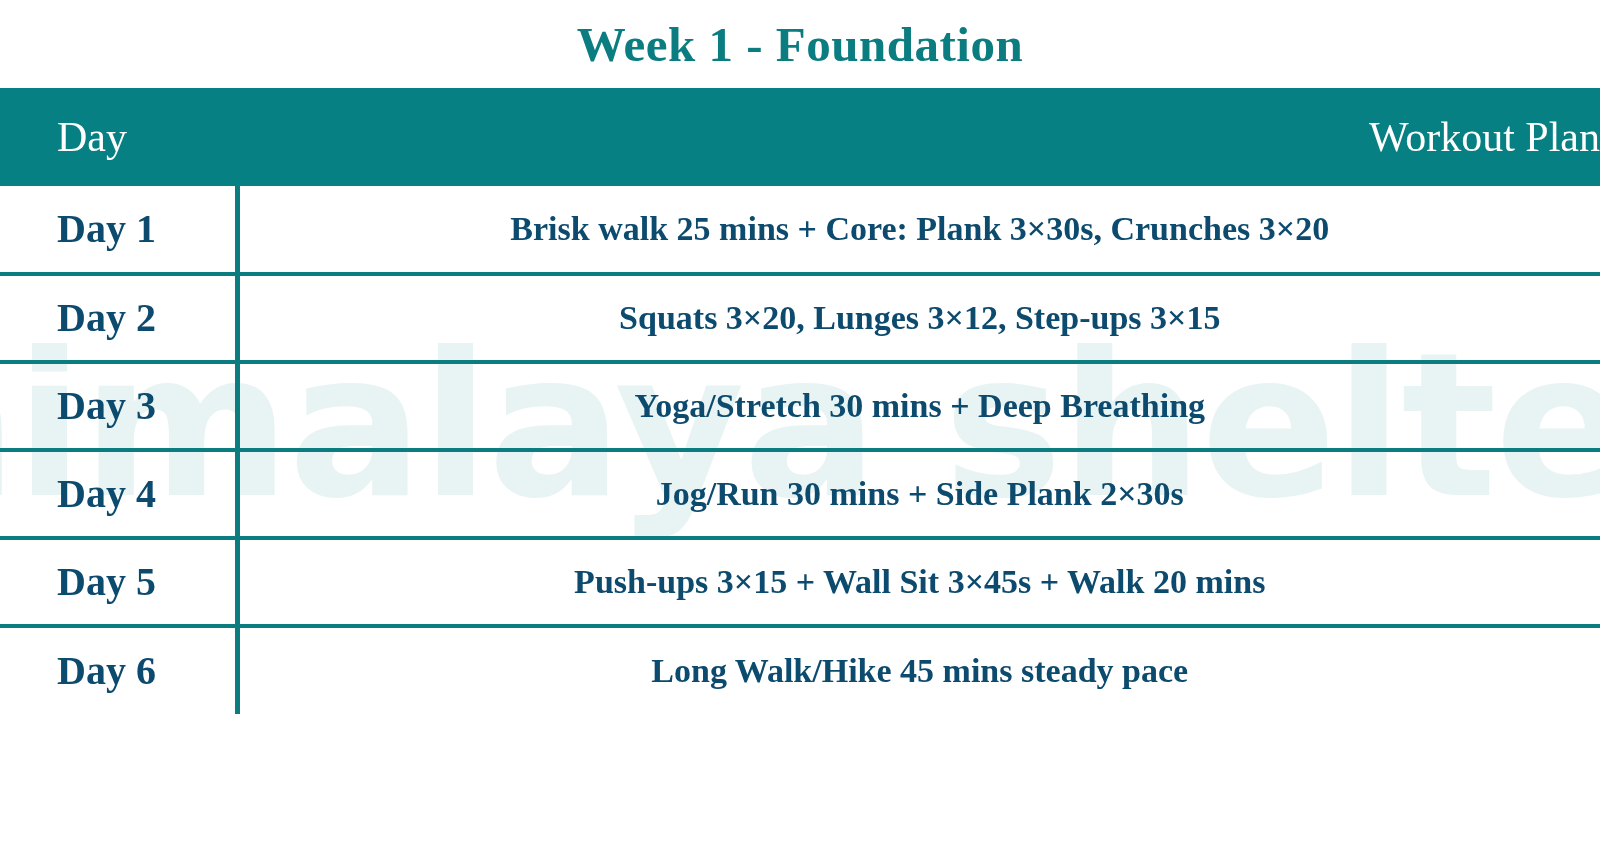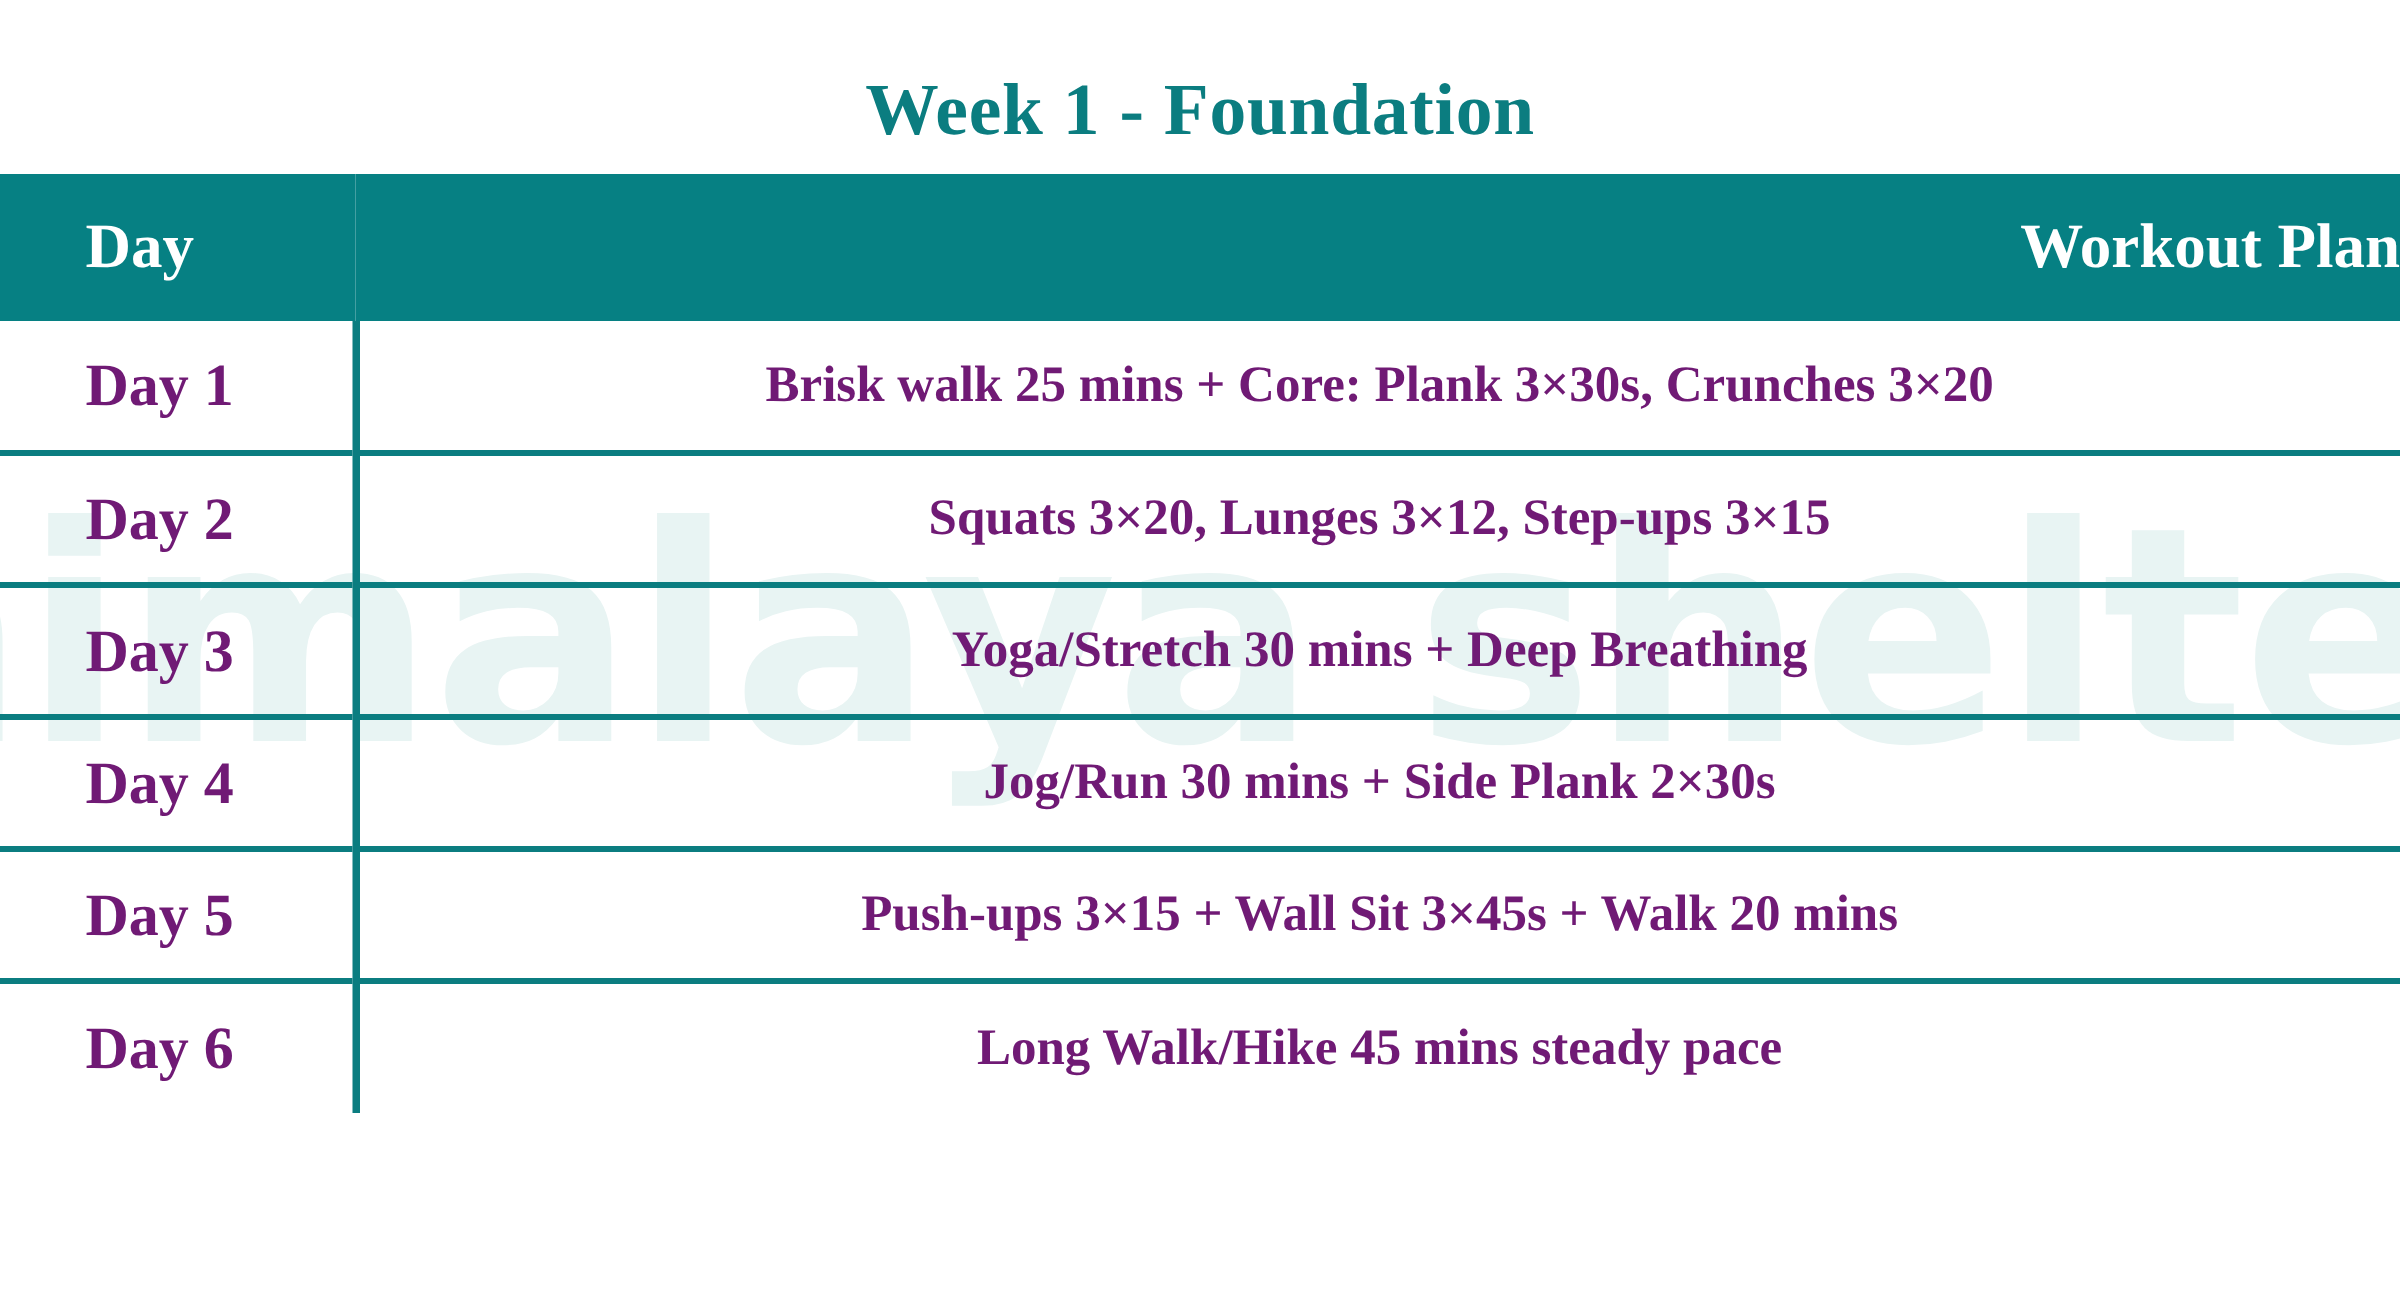--- a/index.html
+++ b/index.html
@@ -47,21 +47,20 @@
     white-space: nowrap;
     transform: translateY(-6px);
     user-select: none;
   }
 
   
   #content {
     position: relative;
     z-index: 2;
     width: 1600px;
-    margin-top: 28px;
   }
 
   
   .title {
     height: 88px;
     display: flex;
     align-items: center;
     justify-content: center;
     color: #0b7d80;
     font-family: "Liberation Serif", "DejaVu Serif", serif;
@@ -78,21 +77,21 @@
     border-collapse: collapse;
     table-layout: fixed;
   }
   table.plan col.c-day   { width: 237px; }
   table.plan col.c-plan  { width: 1363px; }
 
   thead th {
     background: #068083;
     color: #ffffff;
     font-family: "Liberation Serif", "DejaVu Serif", serif;
-    font-weight: 700;
+    font-weight: 400;
     font-size: 42px;
     line-height: 1;
     height: 98px;
     padding: 0;
     border: 0;
     white-space: nowrap;
   }
   thead th.th-day {
     text-align: left;
     padding-left: 57px;
@@ -101,21 +100,21 @@
     text-align: right;
   }
 
   tbody tr {
     height: 88px;
   }
   tbody td {
     padding: 0;
     border-top: 4px solid #0b7d80;
     background: transparent;
-    color: #701a75;
+    color: #0c4a6e;
     font-family: "Liberation Serif", "DejaVu Serif", serif;
     font-weight: 700;
     line-height: 1;
     white-space: nowrap;
   }
   tbody tr:first-child td {
     border-top: 0;
   }
   tbody td.day-cell {
     font-size: 40px;

